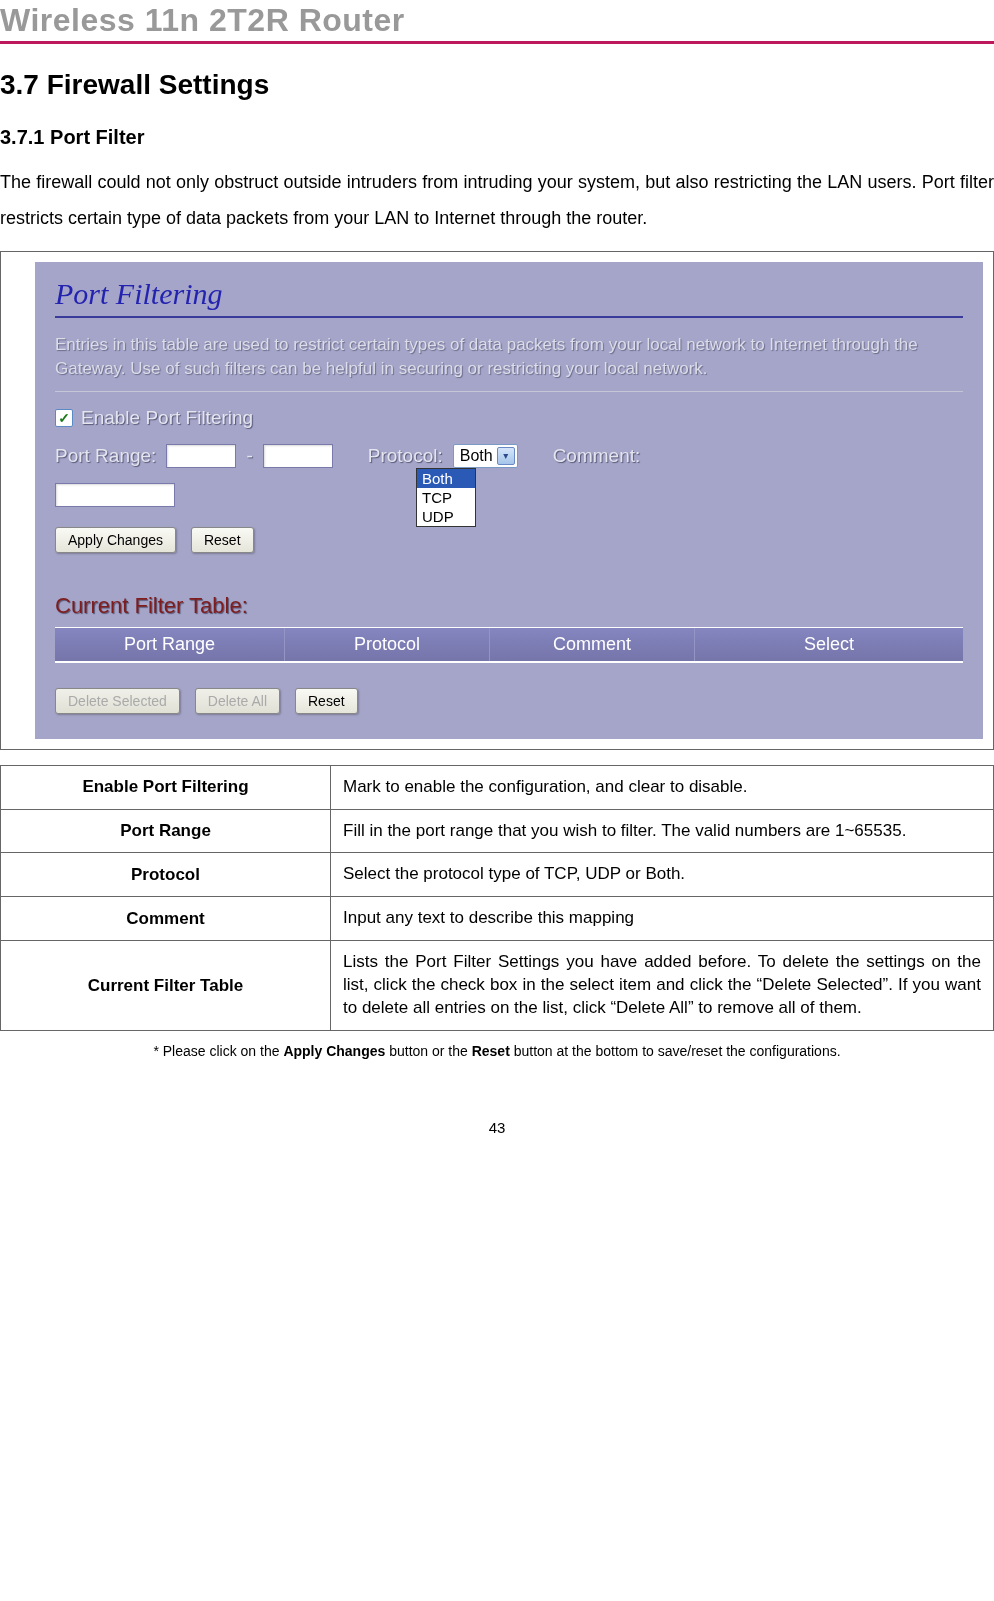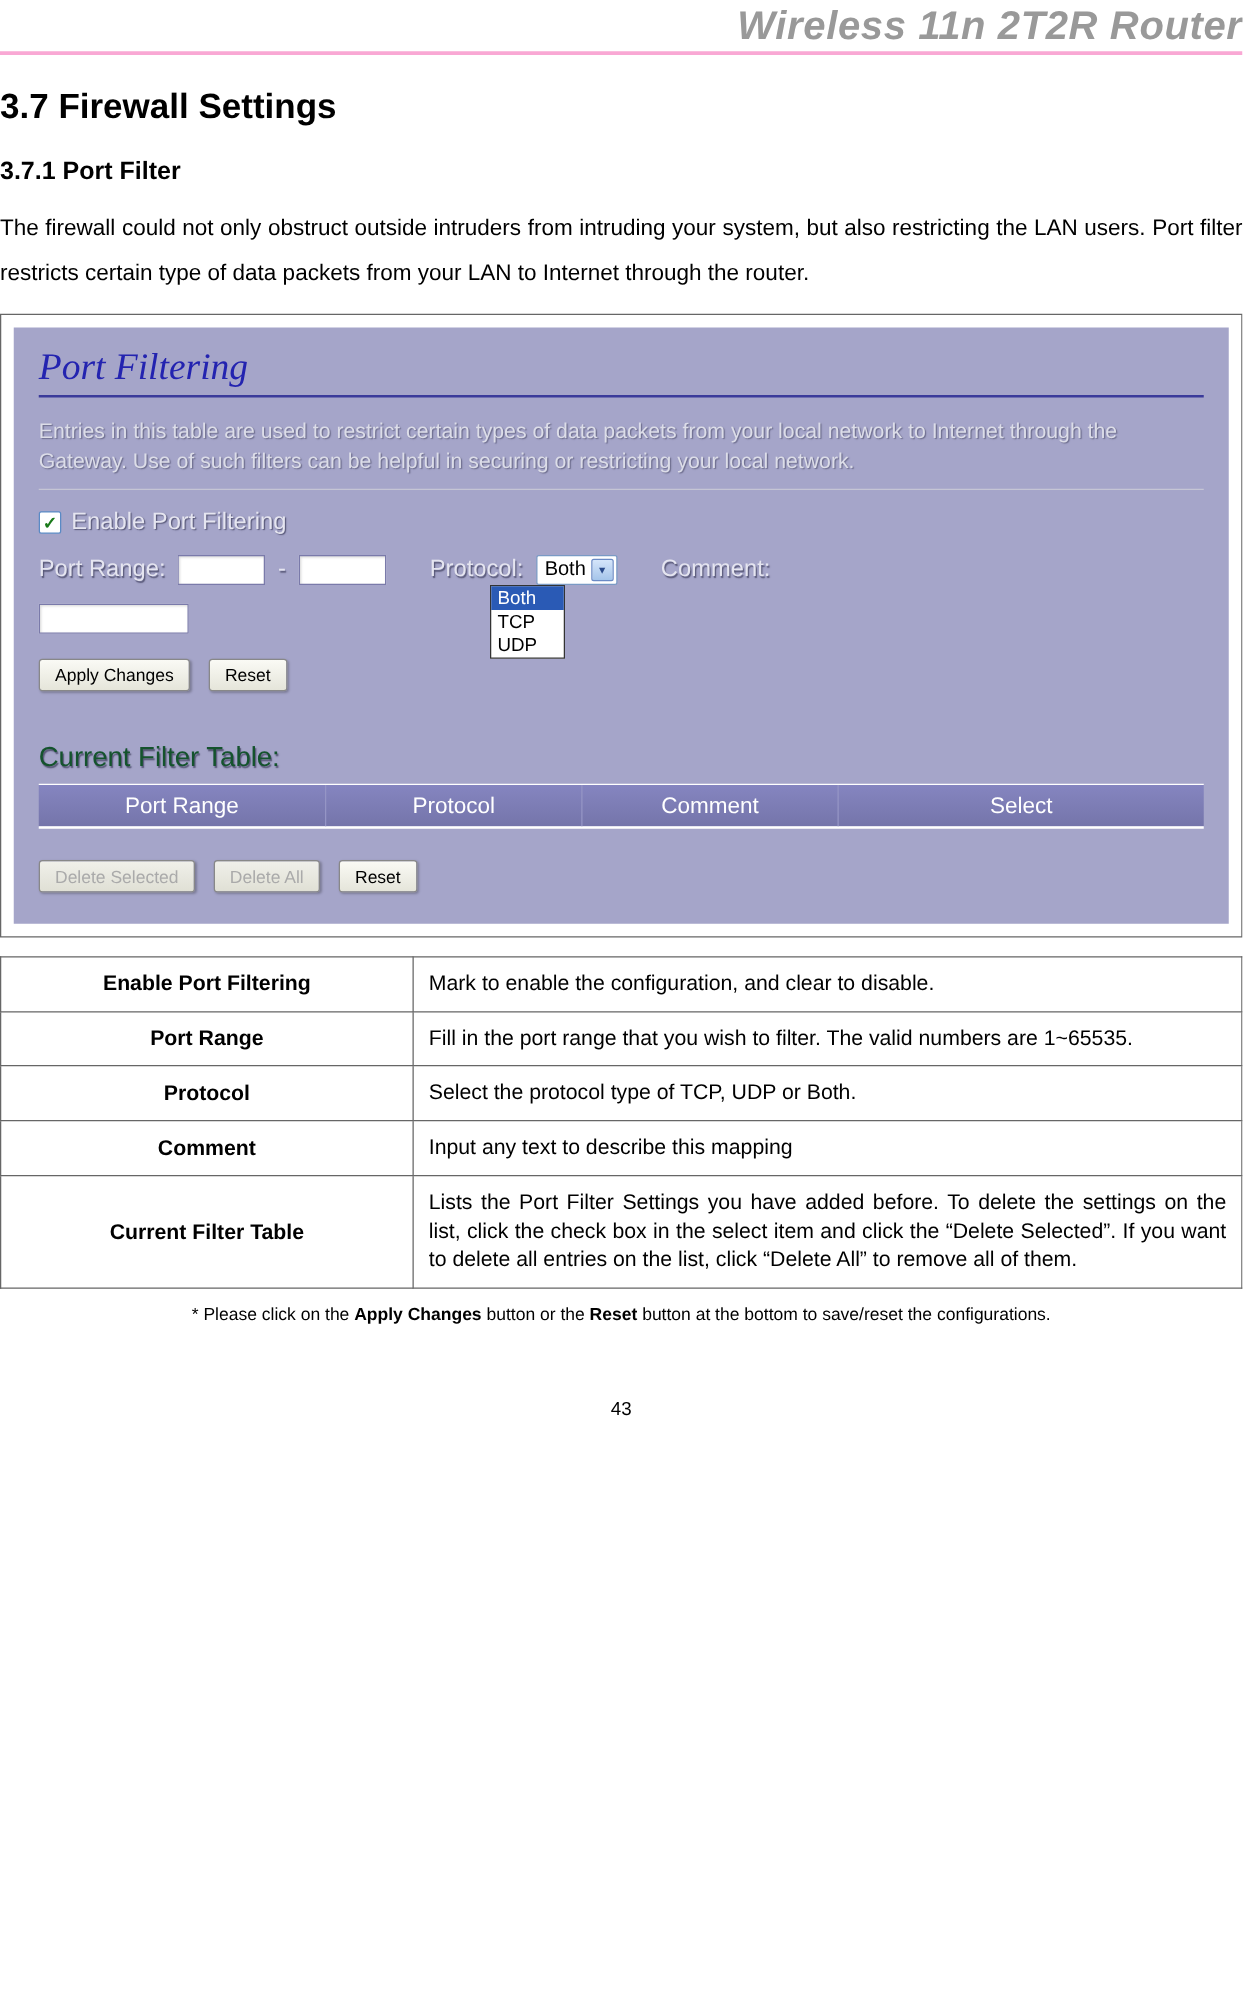--- a/index.html
+++ b/index.html
@@ -4,24 +4,22 @@
   <style>
     * { margin: 0; padding: 0; box-sizing: border-box; }
     body {
       font-family: Arial, sans-serif;
       width: 994px;
       margin: 0 auto;
       background: #fff;
       color: #000;
     }
     .header-bar {
-      border-bottom: 3px solid #f9a8d4;
-      text-align: right;
+      border-bottom: 3px solid #be185d;
       padding: 2px 0;
-      font-style: italic;
     }
     .header-title {
       font-size: 32px;
       font-weight: bold;
       color: #999;
       letter-spacing: 0.5px;
     }
     .section-heading {
       font-size: 28px;
       font-weight: bold;
@@ -41,20 +39,21 @@
     .screenshot-container {
       border: 1px solid #666;
       padding: 10px;
       margin: 15px 0;
       background: #fff;
     }
     .screenshot-inner {
       background: #a5a5c9;
       padding: 15px 20px 20px 20px;
       position: relative;
+      margin-left: 24px;
     }
     .port-title {
       font-family: 'Times New Roman', serif;
       font-style: italic;
       font-size: 30px;
       color: #2323b0;
       margin-bottom: 5px;
     }
     .port-underline {
       border-bottom: 2px solid #3a3a9a;
@@ -170,21 +169,21 @@
       border: 1px solid #888;
       border-radius: 3px;
       font-size: 14px;
       box-shadow: 1px 1px 2px rgba(0,0,0,0.25);
     }
     .xp-button.disabled {
       color: #aaa;
       background: linear-gradient(#f0f0ea, #e0e0d5);
     }
     .table-title {
-      color: #14532d;
+      color: #7f1d1d;
       font-size: 22px;
       text-shadow: 1px 1px 1px #555575;
       margin-bottom: 8px;
     }
     .filter-table-header {
       display: flex;
       background: linear-gradient(#8585c0, #7575aa);
       color: #fff;
       font-size: 18px;
       border-top: 1px solid #fff;

